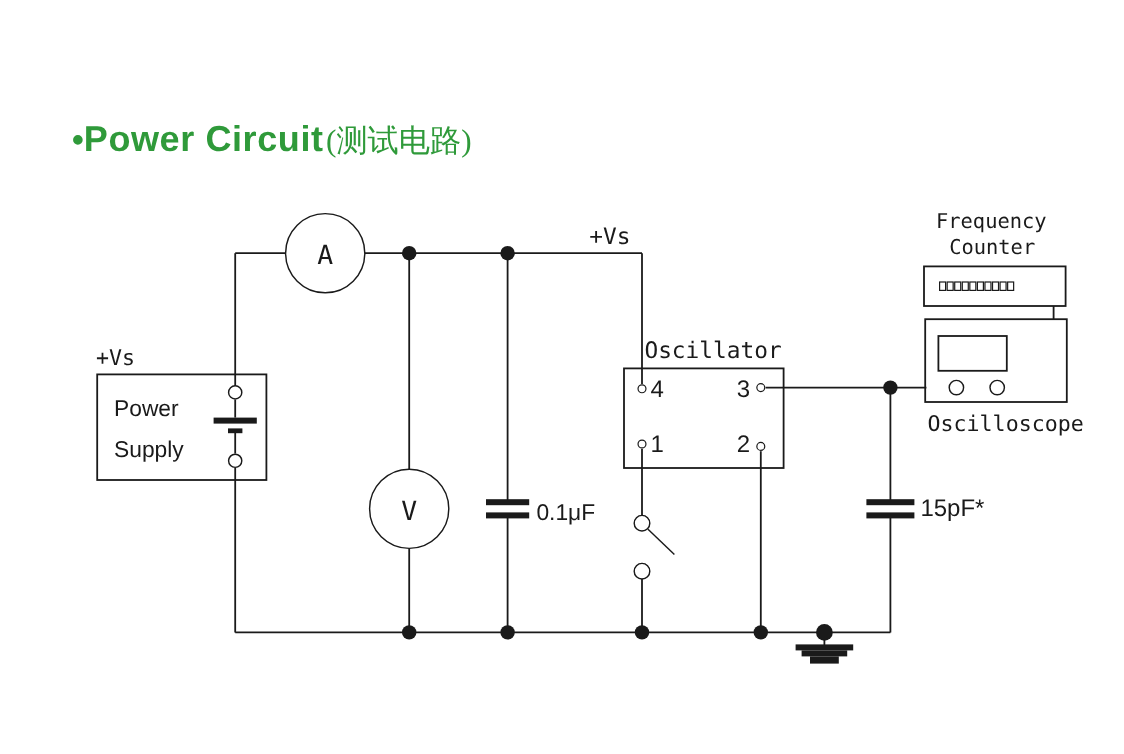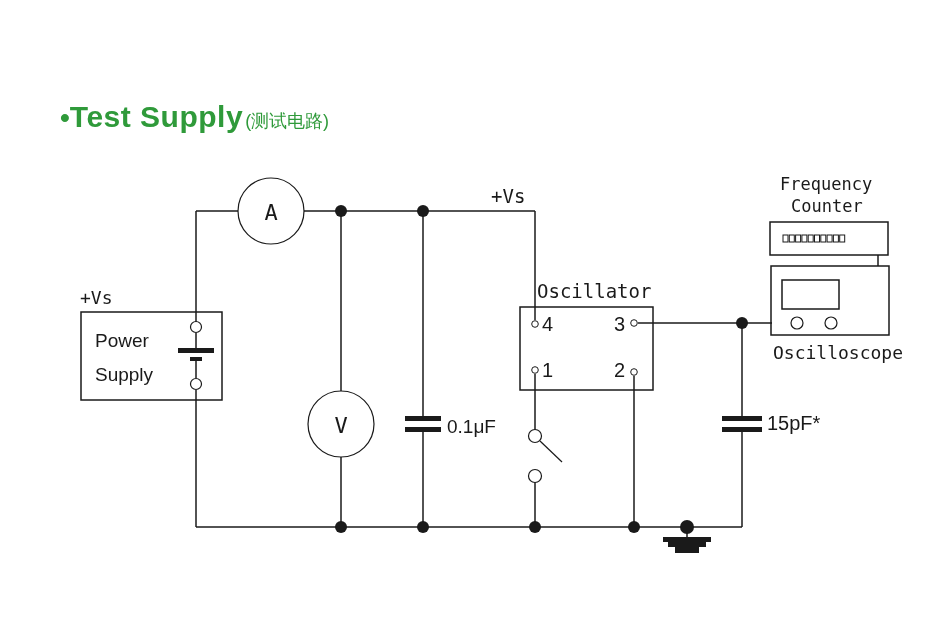--- a/index.html
+++ b/index.html
@@ -1,30 +1,30 @@
 <!DOCTYPE html>
 <html><head>
 <meta charset="utf-8">
 <style>
   html, body { margin: 0; padding: 0; background: #ffffff; }
   body { width: 937px; height: 628px; position: relative; overflow: hidden; font-family: "DejaVu Sans", sans-serif; }
   #title { position: absolute; left: 60px; top: 100px; height: 40px; display: flex; align-items: baseline; white-space: nowrap; }
   #title .bullet { color: #2f9a3a; font-family: "Liberation Sans", sans-serif; font-weight: bold; font-size: 28px; }
   #title .main { color: #2f9a3a; font-family: "Liberation Sans", sans-serif; font-weight: bold; font-size: 30px; letter-spacing: 0.5px; }
-  #title .sub { color: #2f9a3a; font-family: Liberation Sans, sans-serif; font-size: 18px; margin-left: 2px; }
+  #title .sub { color: #2f9a3a; font-family: Liberation Serif, serif; font-size: 26px; margin-left: 2px; }
   svg { position: absolute; left: 0; top: 0; }
   .lbl { font-family: "DejaVu Sans Mono", monospace; fill: #1a1a1a; }
   .lbl2 { font-family: "Liberation Sans", sans-serif; fill: #1a1a1a; }
 </style>
 </head>
 <body>
 
 <div id="title">
   <span class="bullet">•</span>
-  <span class="main">Test Supply</span>
+  <span class="main">Power Circuit</span>
   <span class="sub">(测试电路)</span>
 </div>
 
 <svg width="937" height="628" viewBox="0 0 937 628">
   <g stroke="#1a1a1a" stroke-width="1.5" fill="none">
 
     <line x1="196" y1="211" x2="238" y2="211"></line>
     <line x1="304" y1="211" x2="535" y2="211"></line>
     <line x1="535" y1="211" x2="535" y2="320"></line>
 

